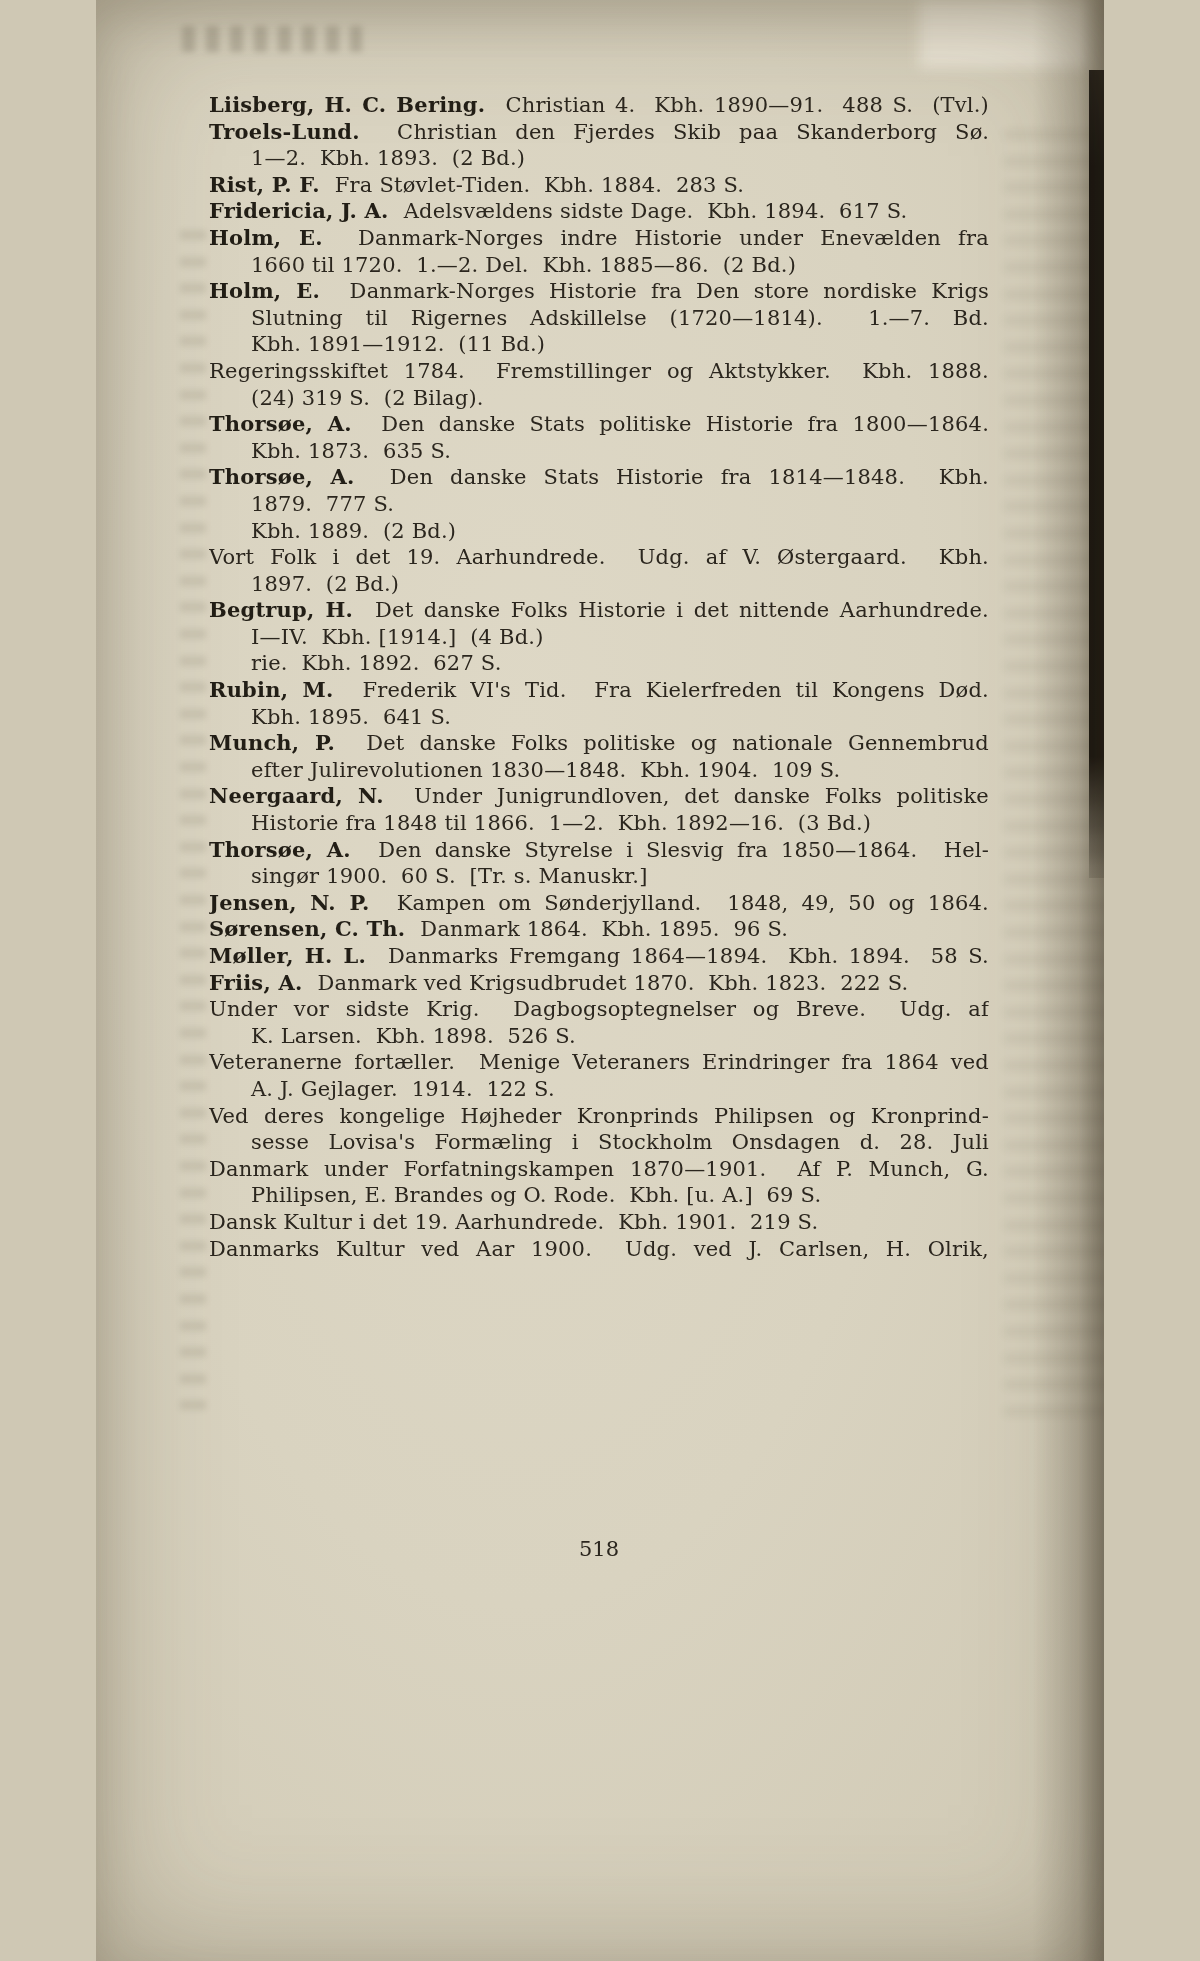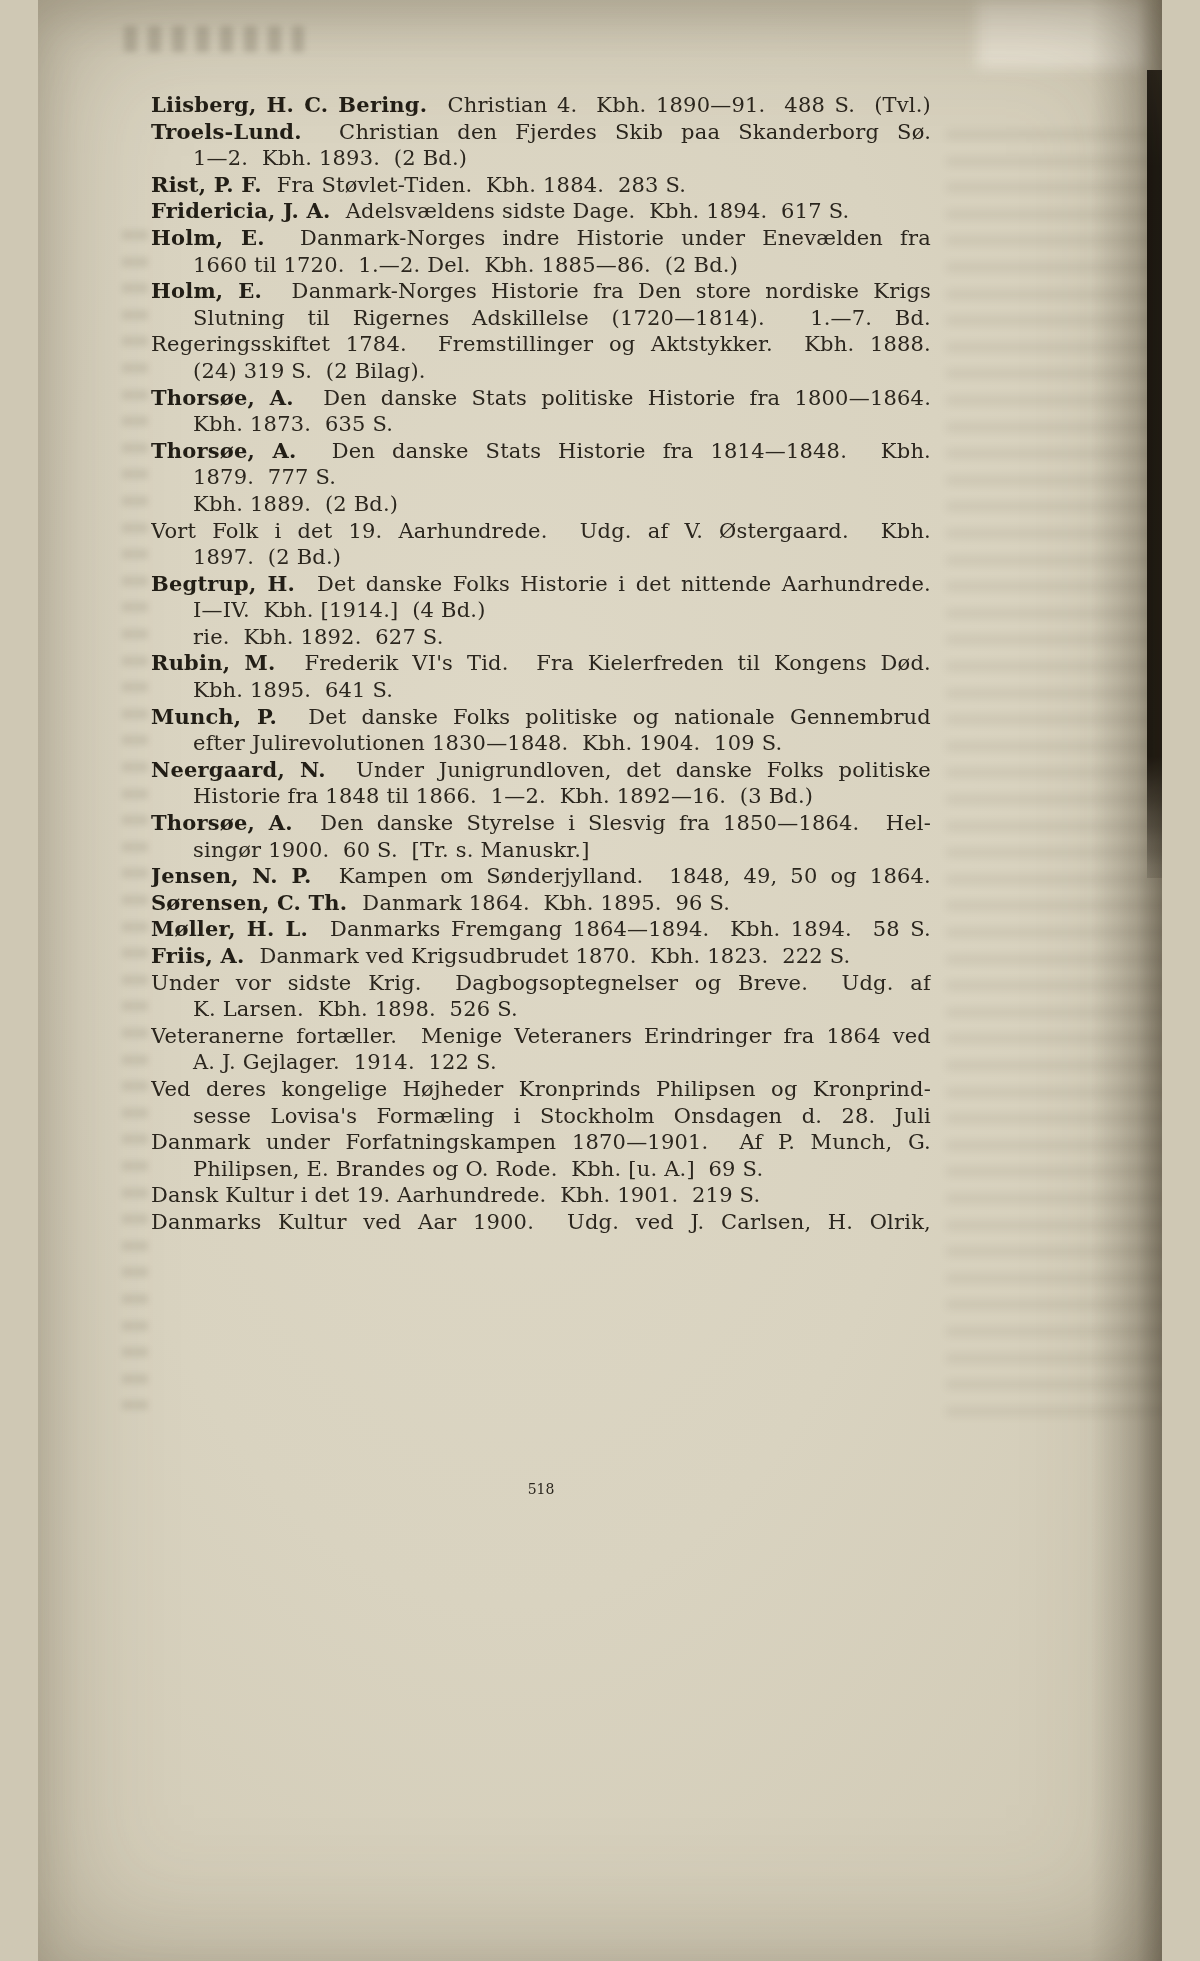--- a/index.html
+++ b/index.html
@@ -1,18 +1,18 @@
 <!DOCTYPE html>
 <html><head>
 <meta charset="utf-8">
 <style>
   html, body { margin: 0; padding: 0; background: #cfc8b4; }
   .scan {
     position: relative;
-    width: 1124px;
+    width: 1008px;
     height: 1961px;
     margin: 0 auto;
     overflow: hidden;
     background:
       radial-gradient(ellipse at 42% 38%, #ded8c6 0%, #d9d3c0 50%, #cfc8b3 100%);
     font-family: "DejaVu Serif", "Liberation Serif", serif;
   }
   .vignette {
     position: absolute; inset: 0;
     box-shadow: inset 0 0 130px rgba(82, 72, 50, 0.35),
@@ -55,22 +55,22 @@
   .textblock {
     position: absolute; left: 113px; top: 92px; width: 780px;
     font-size: 21px; line-height: 26.6px;
     color: #2b261e; letter-spacing: 0.2px;
   }
   .line { height: 26.6px; overflow: hidden; }
   .line.indent { padding-left: 42px; }
   .line.just { text-align: justify; text-align-last: justify; }
   .author { font-weight: bold; color: #221e16; }
   .pagenum {
-    margin-top: 26px; text-align: center;
-    font-size: 14px; color: #2b261e;
+    margin-top: 82px; text-align: center;
+    font-size: 21px; color: #2b261e;
   }
 </style>
 </head>
 <body>
 
 <div class="scan">
 
   <div class="smudge-topleft"></div>
   <div class="bleed-left"></div>
   <div class="bleed-right"></div>
@@ -78,20 +78,21 @@
   <div class="textblock" id="text-block">
       <div class="line just"><span class="author">Liisberg, H. C. Bering.&nbsp; </span>Christian 4.&nbsp; Kbh. 1890—91.&nbsp; 488 S.&nbsp; (Tvl.)</div>
       <div class="line just"><span class="author">Troels-Lund.&nbsp; </span>Christian den Fjerdes Skib paa Skanderborg Sø.</div>
       <div class="line indent">1—2.&nbsp; Kbh. 1893.&nbsp; (2 Bd.)</div>
       <div class="line"><span class="author">Rist, P. F.&nbsp; </span>Fra Støvlet-Tiden.&nbsp; Kbh. 1884.&nbsp; 283 S.</div>
       <div class="line"><span class="author">Fridericia, J. A.&nbsp; </span>Adelsvældens sidste Dage.&nbsp; Kbh. 1894.&nbsp; 617 S.</div>
       <div class="line just"><span class="author">Holm, E.&nbsp; </span>Danmark-Norges indre Historie under Enevælden fra</div>
       <div class="line indent">1660 til 1720.&nbsp; 1.—2. Del.&nbsp; Kbh. 1885—86.&nbsp; (2 Bd.)</div>
       <div class="line just"><span class="author">Holm, E.&nbsp; </span>Danmark-Norges Historie fra Den store nordiske Krigs</div>
       <div class="line indent just">Slutning til Rigernes Adskillelse (1720—1814).&nbsp; 1.—7. Bd.</div>
+      <div class="line indent">Kbh. 1891—1912.&nbsp; (11 Bd.)</div>
       <div class="line just">Regeringsskiftet 1784.&nbsp; Fremstillinger og Aktstykker.&nbsp; Kbh. 1888.</div>
       <div class="line indent">(24) 319 S.&nbsp; (2 Bilag).</div>
       <div class="line just"><span class="author">Thorsøe, A.&nbsp; </span>Den danske Stats politiske Historie fra 1800—1864.</div>
       <div class="line indent">Kbh. 1873.&nbsp; 635 S.</div>
       <div class="line just"><span class="author">Thorsøe, A.&nbsp; </span>Den danske Stats Historie fra 1814—1848.&nbsp; Kbh.</div>
       <div class="line indent">1879.&nbsp; 777 S.</div>
       <div class="line indent">Kbh. 1889.&nbsp; (2 Bd.)</div>
       <div class="line just">Vort Folk i det 19. Aarhundrede.&nbsp; Udg. af V. Østergaard.&nbsp; Kbh.</div>
       <div class="line indent">1897.&nbsp; (2 Bd.)</div>
       <div class="line just"><span class="author">Begtrup, H.&nbsp; </span>Det danske Folks Historie i det nittende Aarhundrede.</div>

